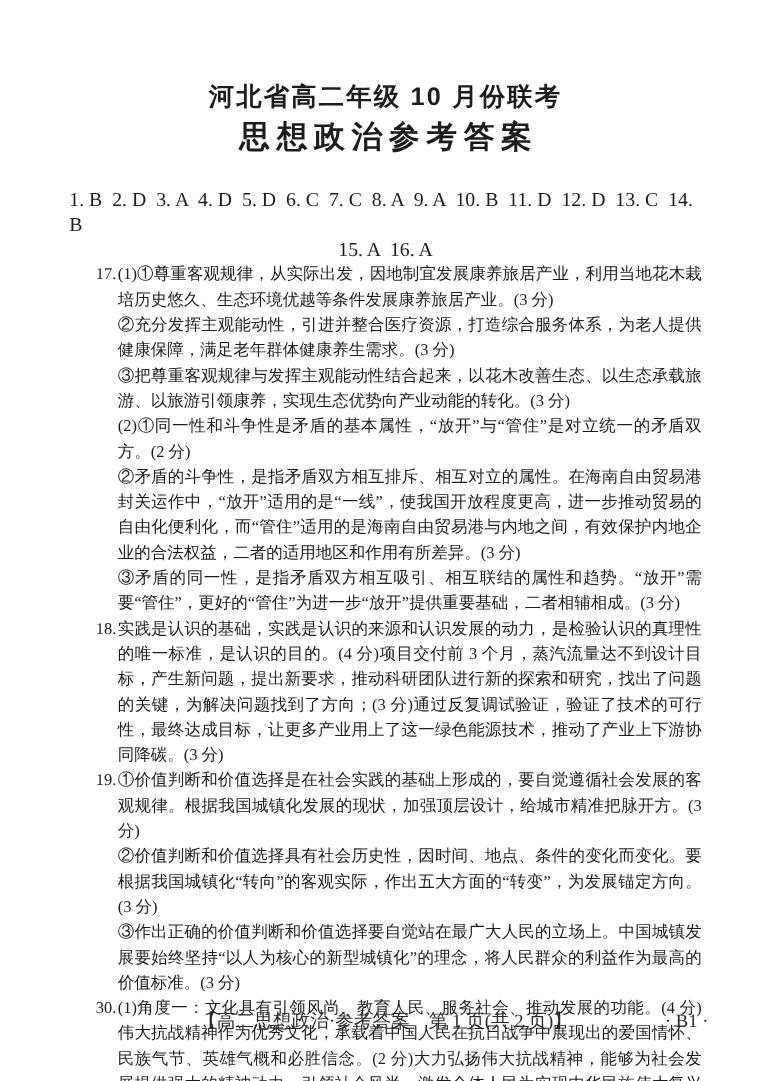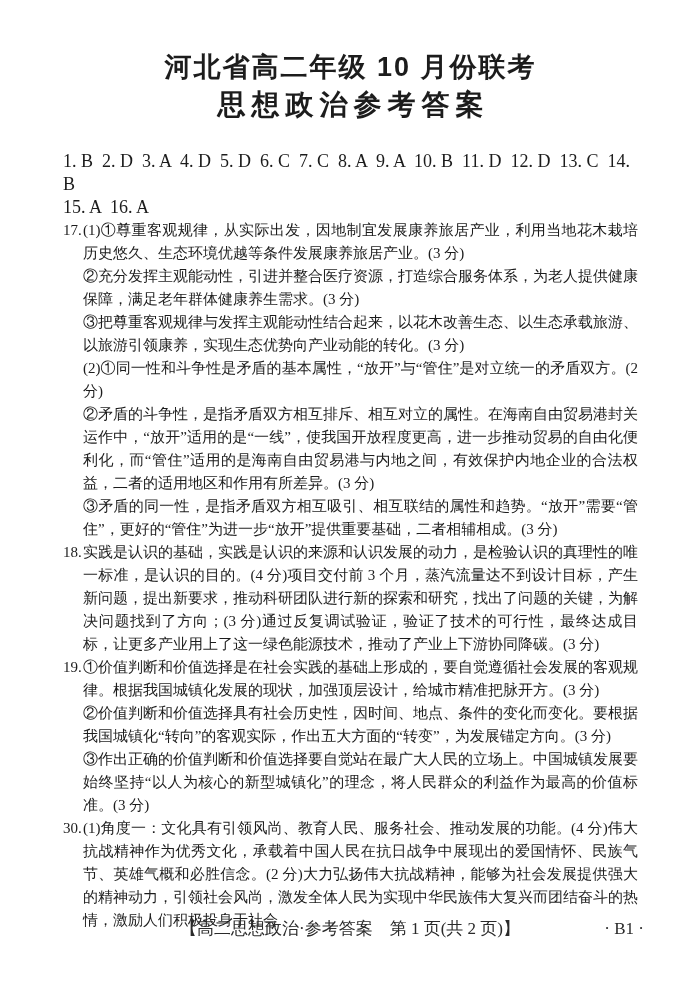--- a/index.html
+++ b/index.html
@@ -14,23 +14,23 @@
   }
   .page {
     position: relative;
     width: 700px;
     height: 983px;
     padding: 0 62px 0 63px;
     background: #ffffff;
   }
   .title {
     margin: 0;
-    padding-top: 52px;
+    padding-top: 72px;
     text-align: center;
-    font-size: 27px;
+    font-size: 23px;
     line-height: 30px;
     font-weight: 700;
     letter-spacing: 2px;
     font-family: "Liberation Sans", "DejaVu Sans", sans-serif;
   }
   .subtitle {
     margin: 4px 0 16px 0;
     text-align: center;
     font-size: 28px;
     line-height: 38px;
@@ -38,26 +38,27 @@
     letter-spacing: 6px;
     text-indent: 6px;
     font-family: "Liberation Sans", "DejaVu Sans", sans-serif;
   }
   .answer-key {
     margin: 26px 0 0 0;
     font-size: 18px;
     line-height: 23px;
     white-space: pre-wrap;
   }
-  .answer-key.second { margin-top: 0; }
+  .answer-key.second { margin-top: 0; text-align: center; }
   .question {
     position: relative;
     padding-left: 20px;
     font-size: 15px;
     line-height: 23px;
+    margin-left: 24px;
   }
   .qnum {
     position: absolute;
     left: 0;
     top: 0;
   }
   .question p {
     margin: 0;
     text-align: justify;
     text-justify: inter-ideograph;

